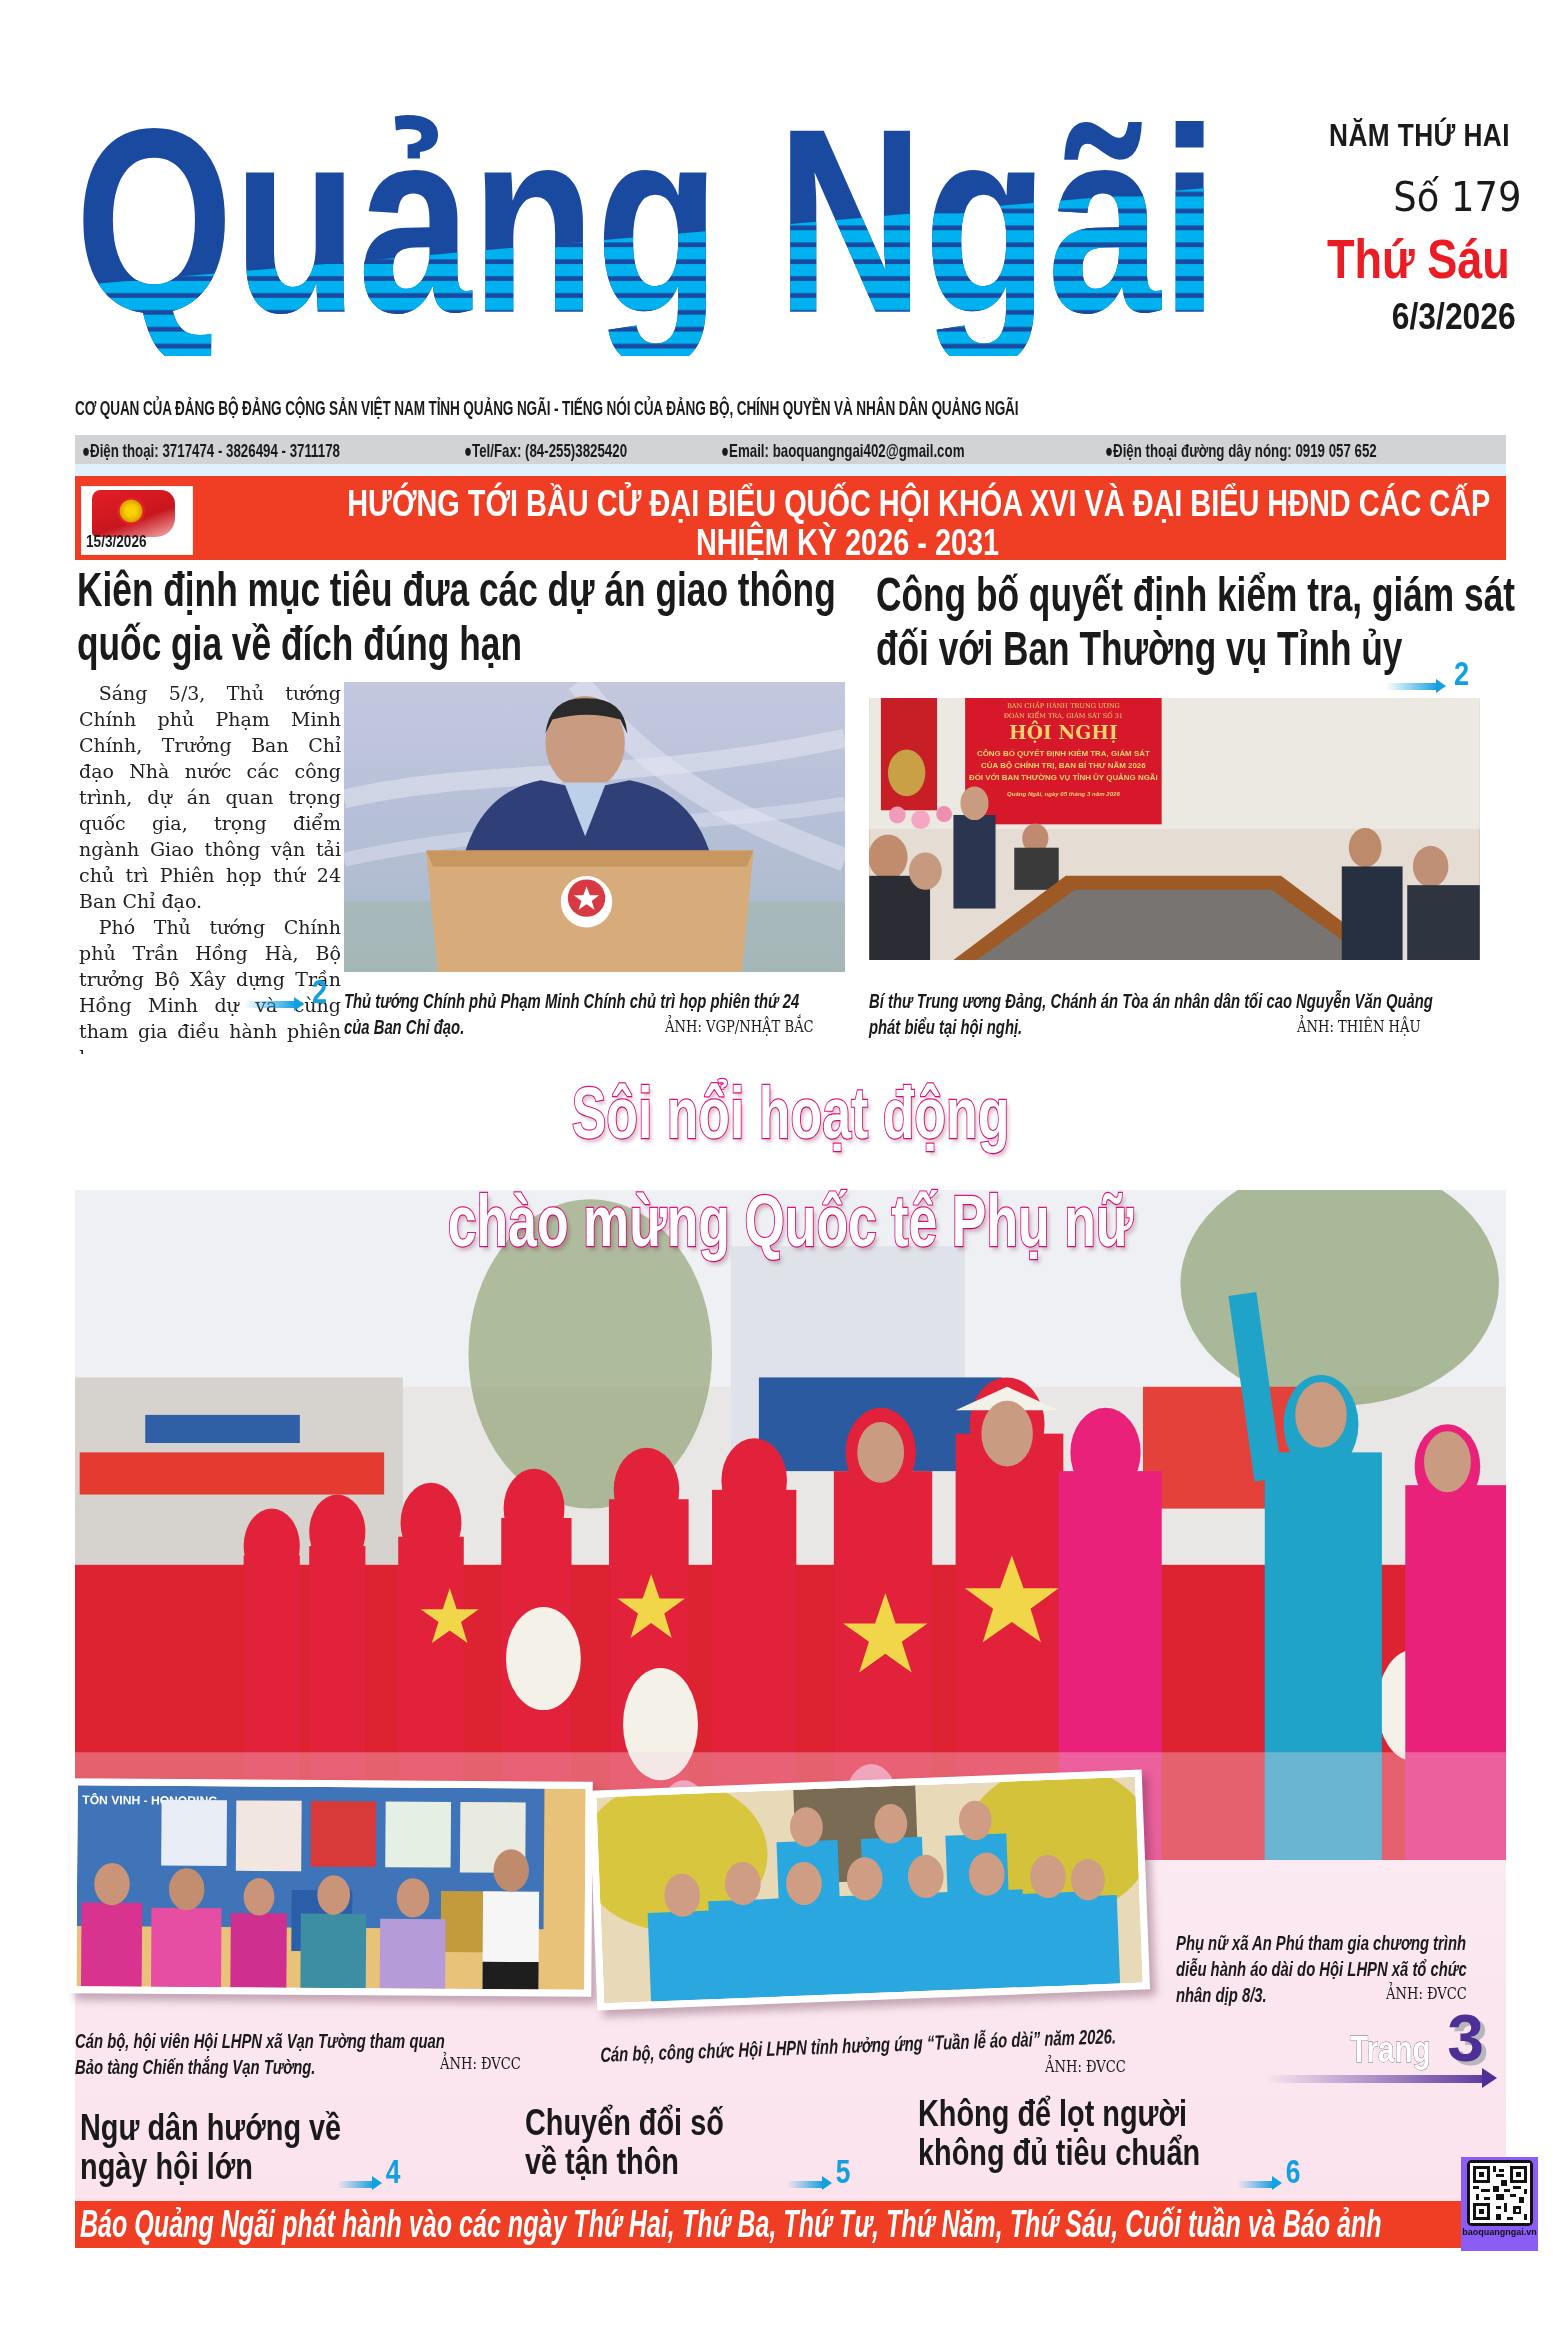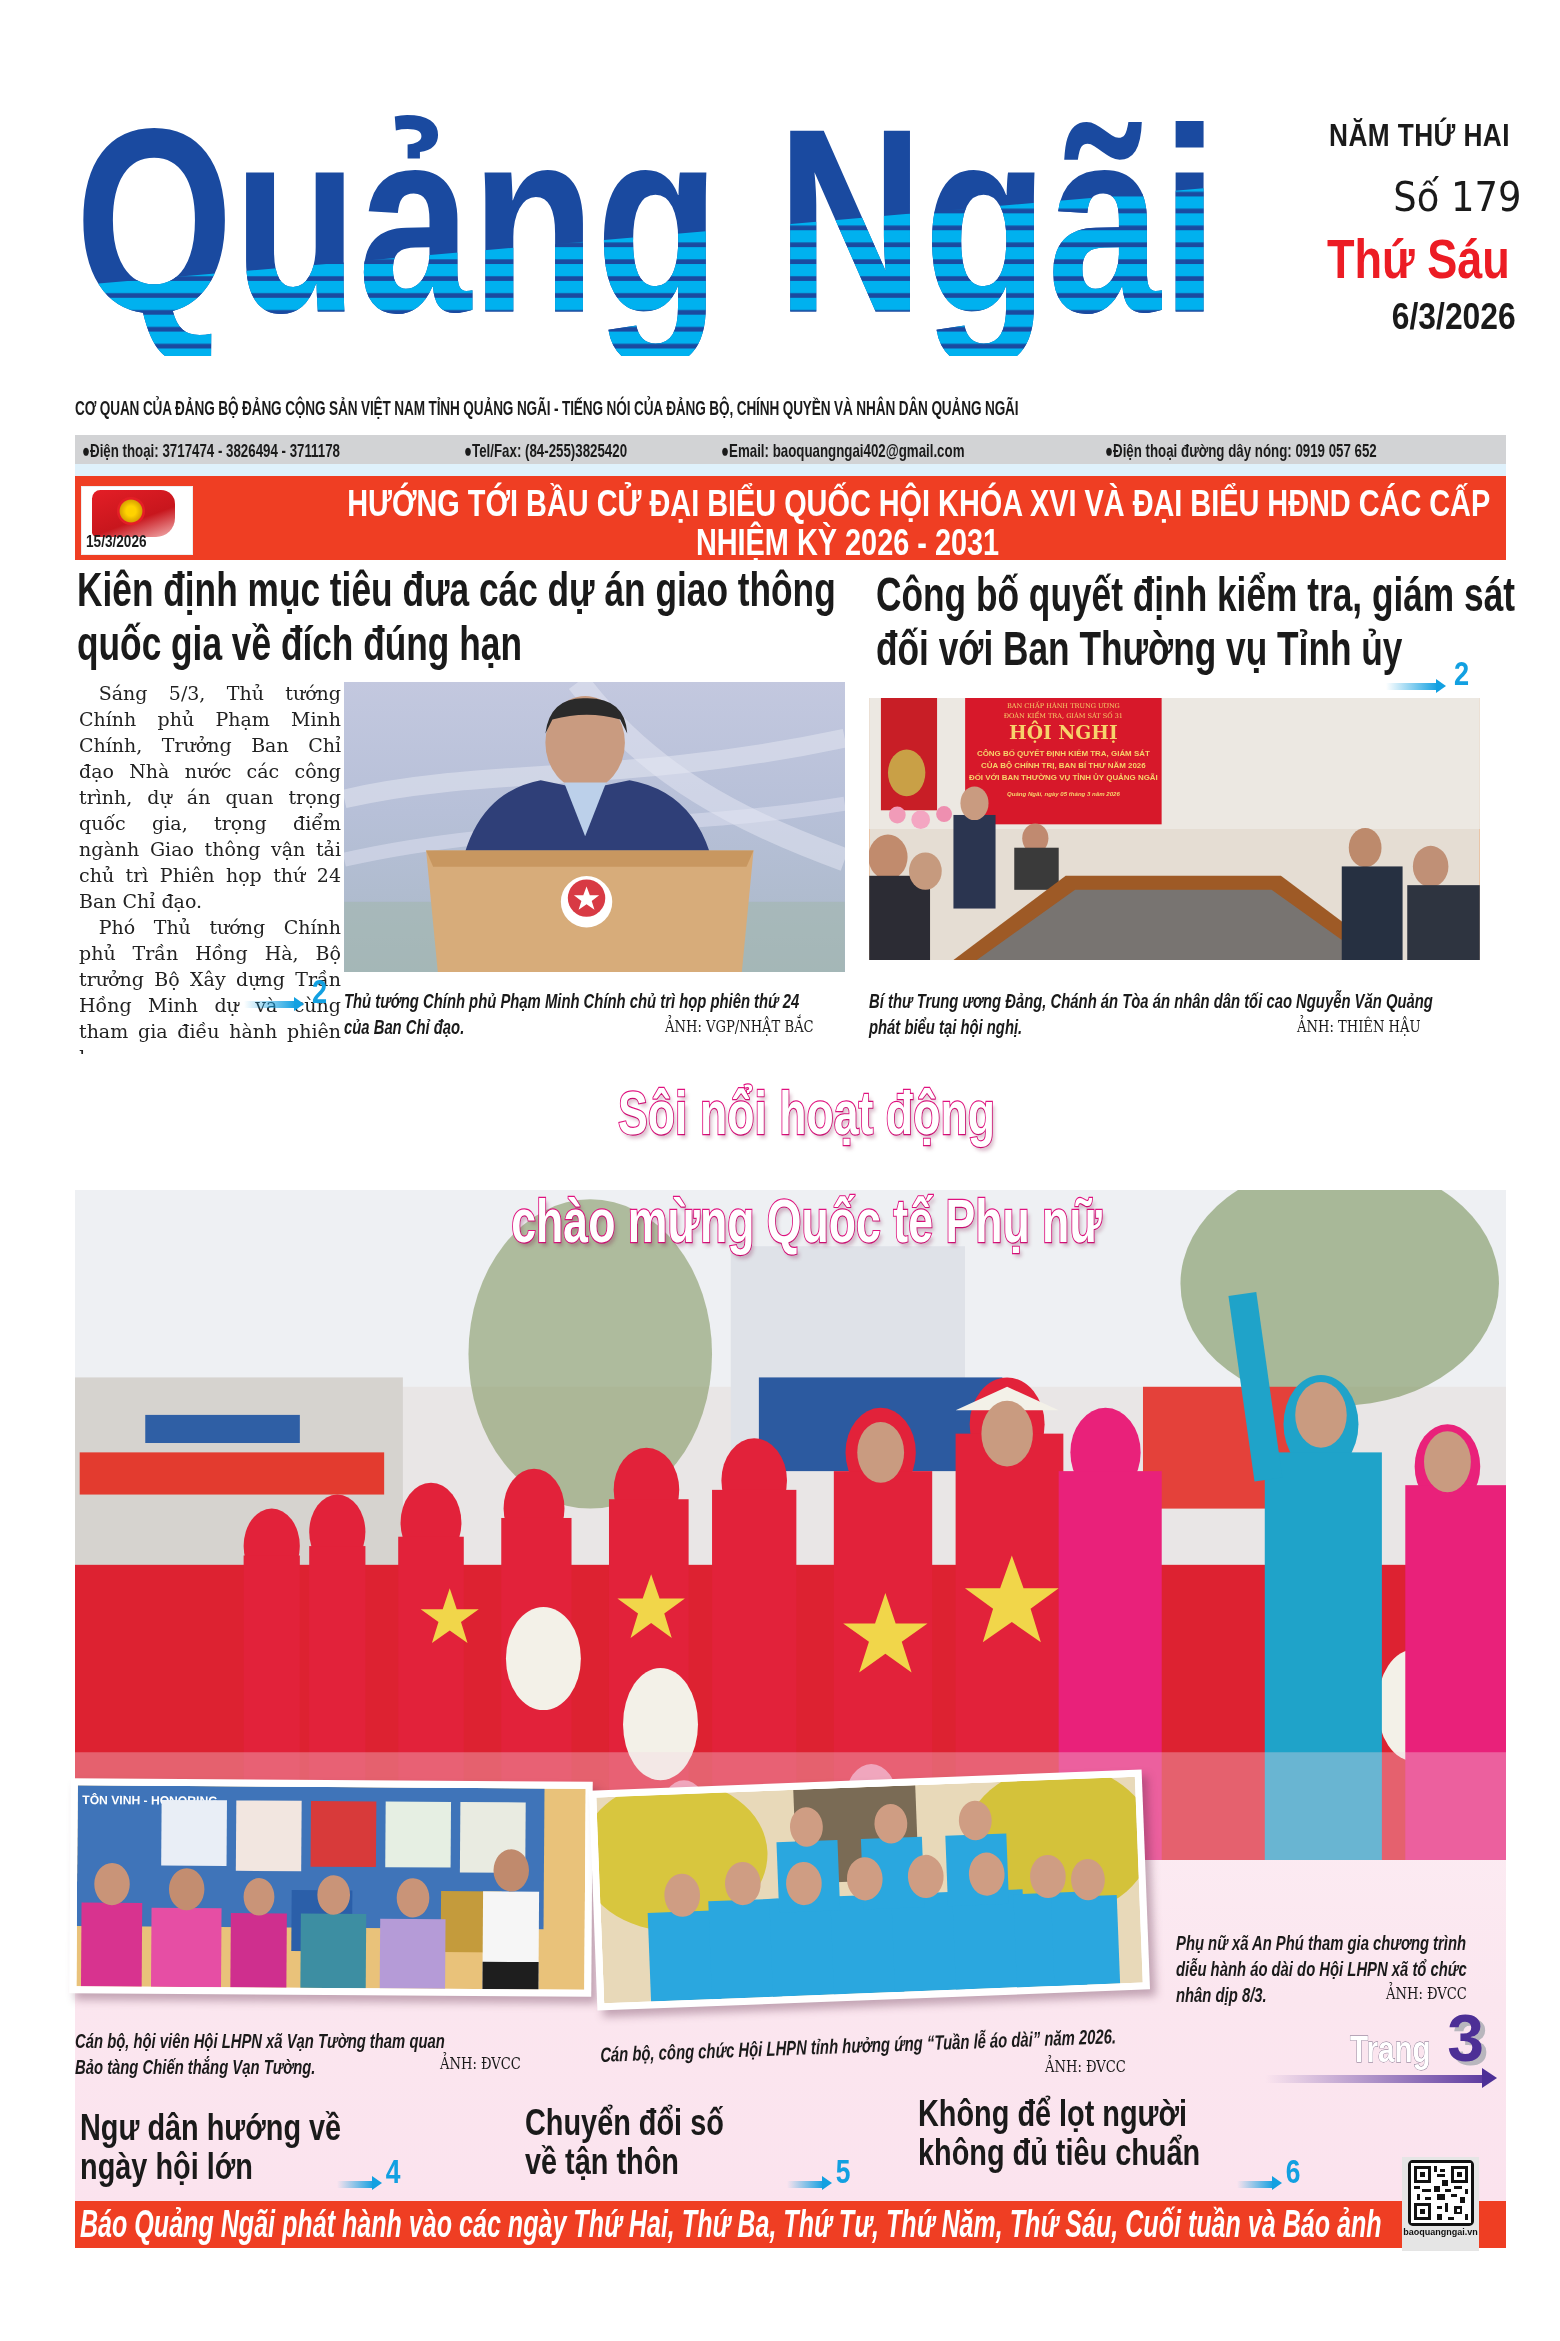--- a/index.html
+++ b/index.html
@@ -60,21 +60,21 @@
   .caption { font-weight: 700; font-style: italic; font-size: 20.6px; line-height: 26px; color: #1a1a1a; transform: scaleX(0.72); transform-origin: left top; white-space: nowrap; }
   .credit { font-family: "DejaVu Serif", serif; font-size: 16px; color: #1a1a1a; transform: scaleX(0.82); transform-origin: left top; white-space: nowrap; }
   .cap-pm { left: 344px; top: 988px; }
   .cred-pm { left: 665px; top: 1017px; }
   .cap-conf { left: 869px; top: 988px; }
   .cred-conf { left: 1297px; top: 1017px; }
 
   
   .feature { left: 75px; top: 1054px; width: 1431px; height: 1152px; background: linear-gradient(180deg, #ffffff 0%, #ffffff 12%, #fbe6ef 82%, #fbe3ee 100%); }
   .hero { left: 75px; top: 1190px; width: 1431px; height: 670px; overflow: hidden; background: linear-gradient(180deg, #f2f3f5 0%, #e3e5e8 20%, #c74a5a 55%, #d9213a 75%, #e8567a 100%); }
-  .feature-title { left: 91px; top: 1059px; width: 1431px; text-align: center; font-weight: 700; color: #fff; -webkit-text-stroke: 2.3px #e0127f; paint-order: stroke fill; font-size: 62px; line-height: 108px; white-space: nowrap; text-shadow: 3.7px 3.7px 4.7px rgba(120,0,60,0.25); }
+  .feature-title { left: 75px; top: 1059px; width: 1431px; text-align: center; font-weight: 700; color: #fff; -webkit-text-stroke: 2.3px #e0127f; paint-order: stroke fill; font-size: 72px; line-height: 108px; white-space: nowrap; text-shadow: 3.7px 3.7px 4.7px rgba(120,0,60,0.25); }
   .feature-title div { transform: scaleX(0.72); }
 
   .inset { background: #fff; padding: 6.6px; box-shadow: 5.6px 6.6px 8.4px rgba(90, 40, 70, 0.35); }
   .inset .img { width: 100%; height: 100%; overflow: hidden; }
   .inset-museum { left: 70px; top: 1780px; width: 522px; height: 215px; transform: rotate(0.4deg); }
   .inset-blue { left: 593px; top: 1780px; width: 553px; height: 220px; transform: rotate(-2.2deg); }
 
   .cap-museum { left: 75px; top: 2028px; }
   .cred-museum { left: 440px; top: 2054px; }
   .cap-blue { left: 600px; top: 2042px; transform: scaleX(0.72) rotate(-1.5deg); }
@@ -96,21 +96,21 @@
   .t-ref .arrow { width: 37px; height: 7.5px; }
   .t-ref .num { font-size: 33px; margin-left: 10.3px; }
   .tref-1 { left: 337px; top: 2155px; }
   .tref-2 { left: 787px; top: 2155px; }
   .tref-3 { left: 1237px; top: 2155px; }
 
   
   .footer { left: 75px; top: 2201px; width: 1349px; height: 47px; background: #ef3e23; }
   .footer span { position: absolute; left: 4.7px; top: 1.9px; font-weight: 700; font-style: italic; font-size: 38px; color: #fff; white-space: nowrap; transform: scaleX(0.66); transform-origin: left top; }
   .footer-ext { left: 1424px; top: 2201px; width: 82px; height: 47px; background: #ef3e23; }
-  .qr { left: 1402px; top: 2157px; width: 77px; height: 94px; background: #e5e5e5; }
+  .qr { left: 1461px; top: 2157px; width: 77px; height: 94px; background: #8b5cf6; }
   .qr .code { position: absolute; left: 5.6px; top: 2.8px; width: 66px; height: 66px; border: 3.7px solid #111; border-radius: 4.7px; background: #fff; }
   .qr .code svg { width: 100%; height: 100%; display: block; }
   .qr .site { position: absolute; left: 0; top: 70px; width: 77px; text-align: center; font-size: 9px; font-weight: 700; color: #111; }
 </style>
 </head>
 <body>
 
 <div class="abs logo">
   <svg viewBox="0 0 2440 520" preserveAspectRatio="none">
     <defs>

